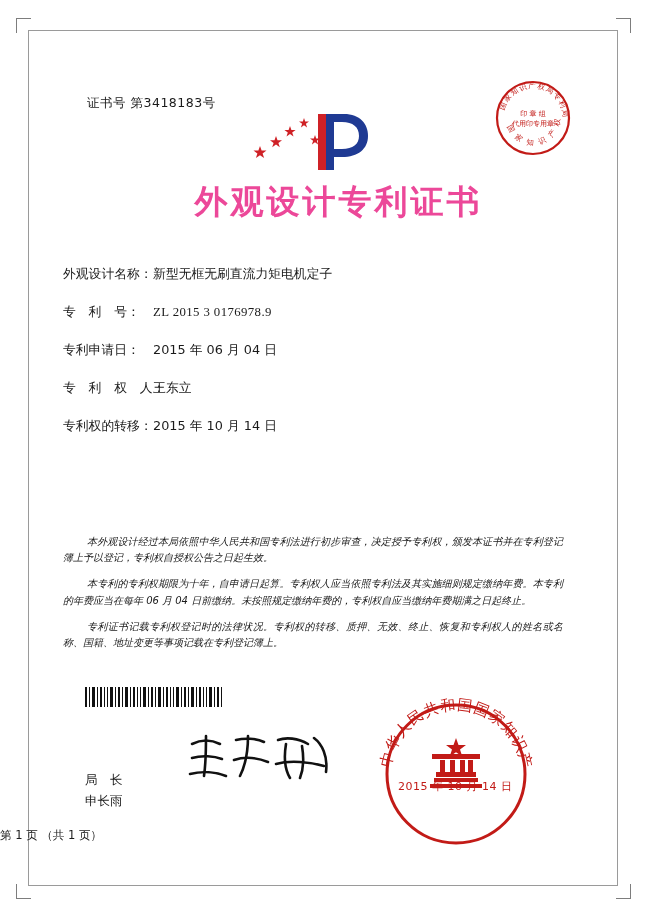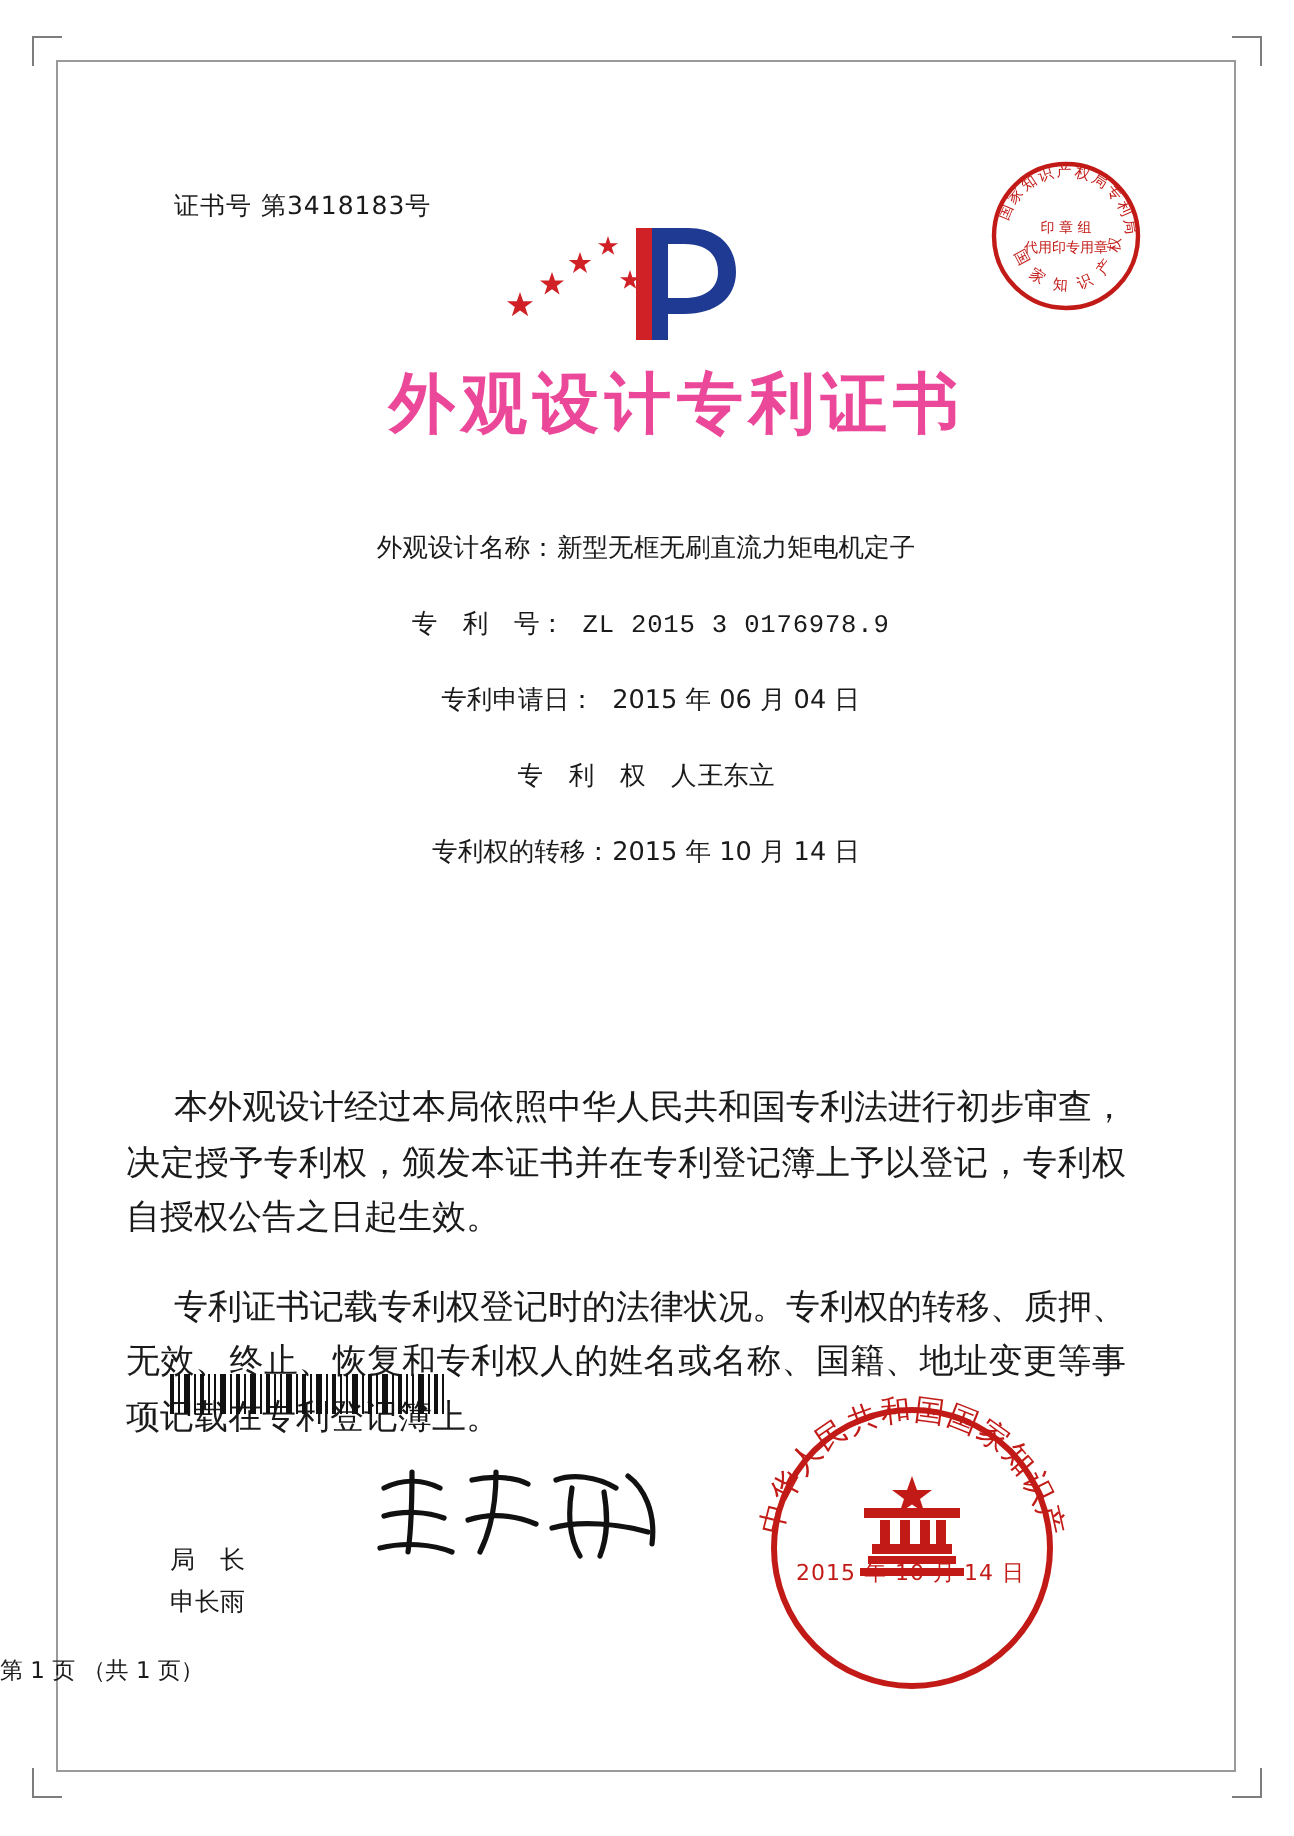--- a/index.html
+++ b/index.html
@@ -101,51 +101,51 @@
     left: 63px;
     top: 266px;
     width: 520px;
   }
   .field-row {
     position: relative;
     height: 38px;
     font-size: 12.8px;
     color: #1a1a1a;
     white-space: nowrap;
-    text-align: center;
   }
   .field-label {
     display: inline-block;
     width: 86px;
     font-size: 12.8px;
     color: #1a1a1a;
   }
   .field-value {
     display: inline-block;
     font-size: 12.8px;
     color: #1a1a1a;
   }
   .field-value.mono {
-    font-family: Liberation Mono, monospace;
+    font-family: Liberation Serif, serif;
     letter-spacing: 0.4px;
   }
 
   .paragraphs {
     position: absolute;
     left: 63px;
     top: 524px;
     width: 500px;
   }
   .para {
-    font-size: 17px;
+    font-size: 10px;
     line-height: 1.62;
     color: #1a1a1a;
     text-indent: 24px;
     margin-bottom: 2px;
     text-align: justify;
+    font-style: italic;
   }
 
   .barcode {
     position: absolute;
     left: 85px;
     top: 687px;
     width: 137px;
     height: 20px;
   }
 
@@ -250,20 +250,21 @@
       <span class="field-value">王东立</span>
     </div>
     <div class="field-row">
       <span class="field-label">专利权的转移：</span>
       <span class="field-value">2015 年 10 月 14 日</span>
     </div>
   </div>
 
   <div class="paragraphs">
     <p class="para">本外观设计经过本局依照中华人民共和国专利法进行初步审查，决定授予专利权，颁发本证书并在专利登记簿上予以登记，专利权自授权公告之日起生效。</p>
+    <p class="para">本专利的专利权期限为十年，自申请日起算。专利权人应当依照专利法及其实施细则规定缴纳年费。本专利的年费应当在每年 06 月 04 日前缴纳。未按照规定缴纳年费的，专利权自应当缴纳年费期满之日起终止。</p>
     <p class="para">专利证书记载专利权登记时的法律状况。专利权的转移、质押、无效、终止、恢复和专利权人的姓名或名称、国籍、地址变更等事项记载在专利登记簿上。</p>
   </div>
 
   <div class="barcode">
     <svg width="137" height="20" viewBox="0 0 137 20">
       <g fill="#111">
         <rect x="0" y="0" width="2" height="20"></rect>
           <rect x="4" y="0" width="1" height="20"></rect>
         <rect x="7" y="0" width="3" height="20"></rect>
           <rect x="12" y="0" width="1" height="20"></rect>

